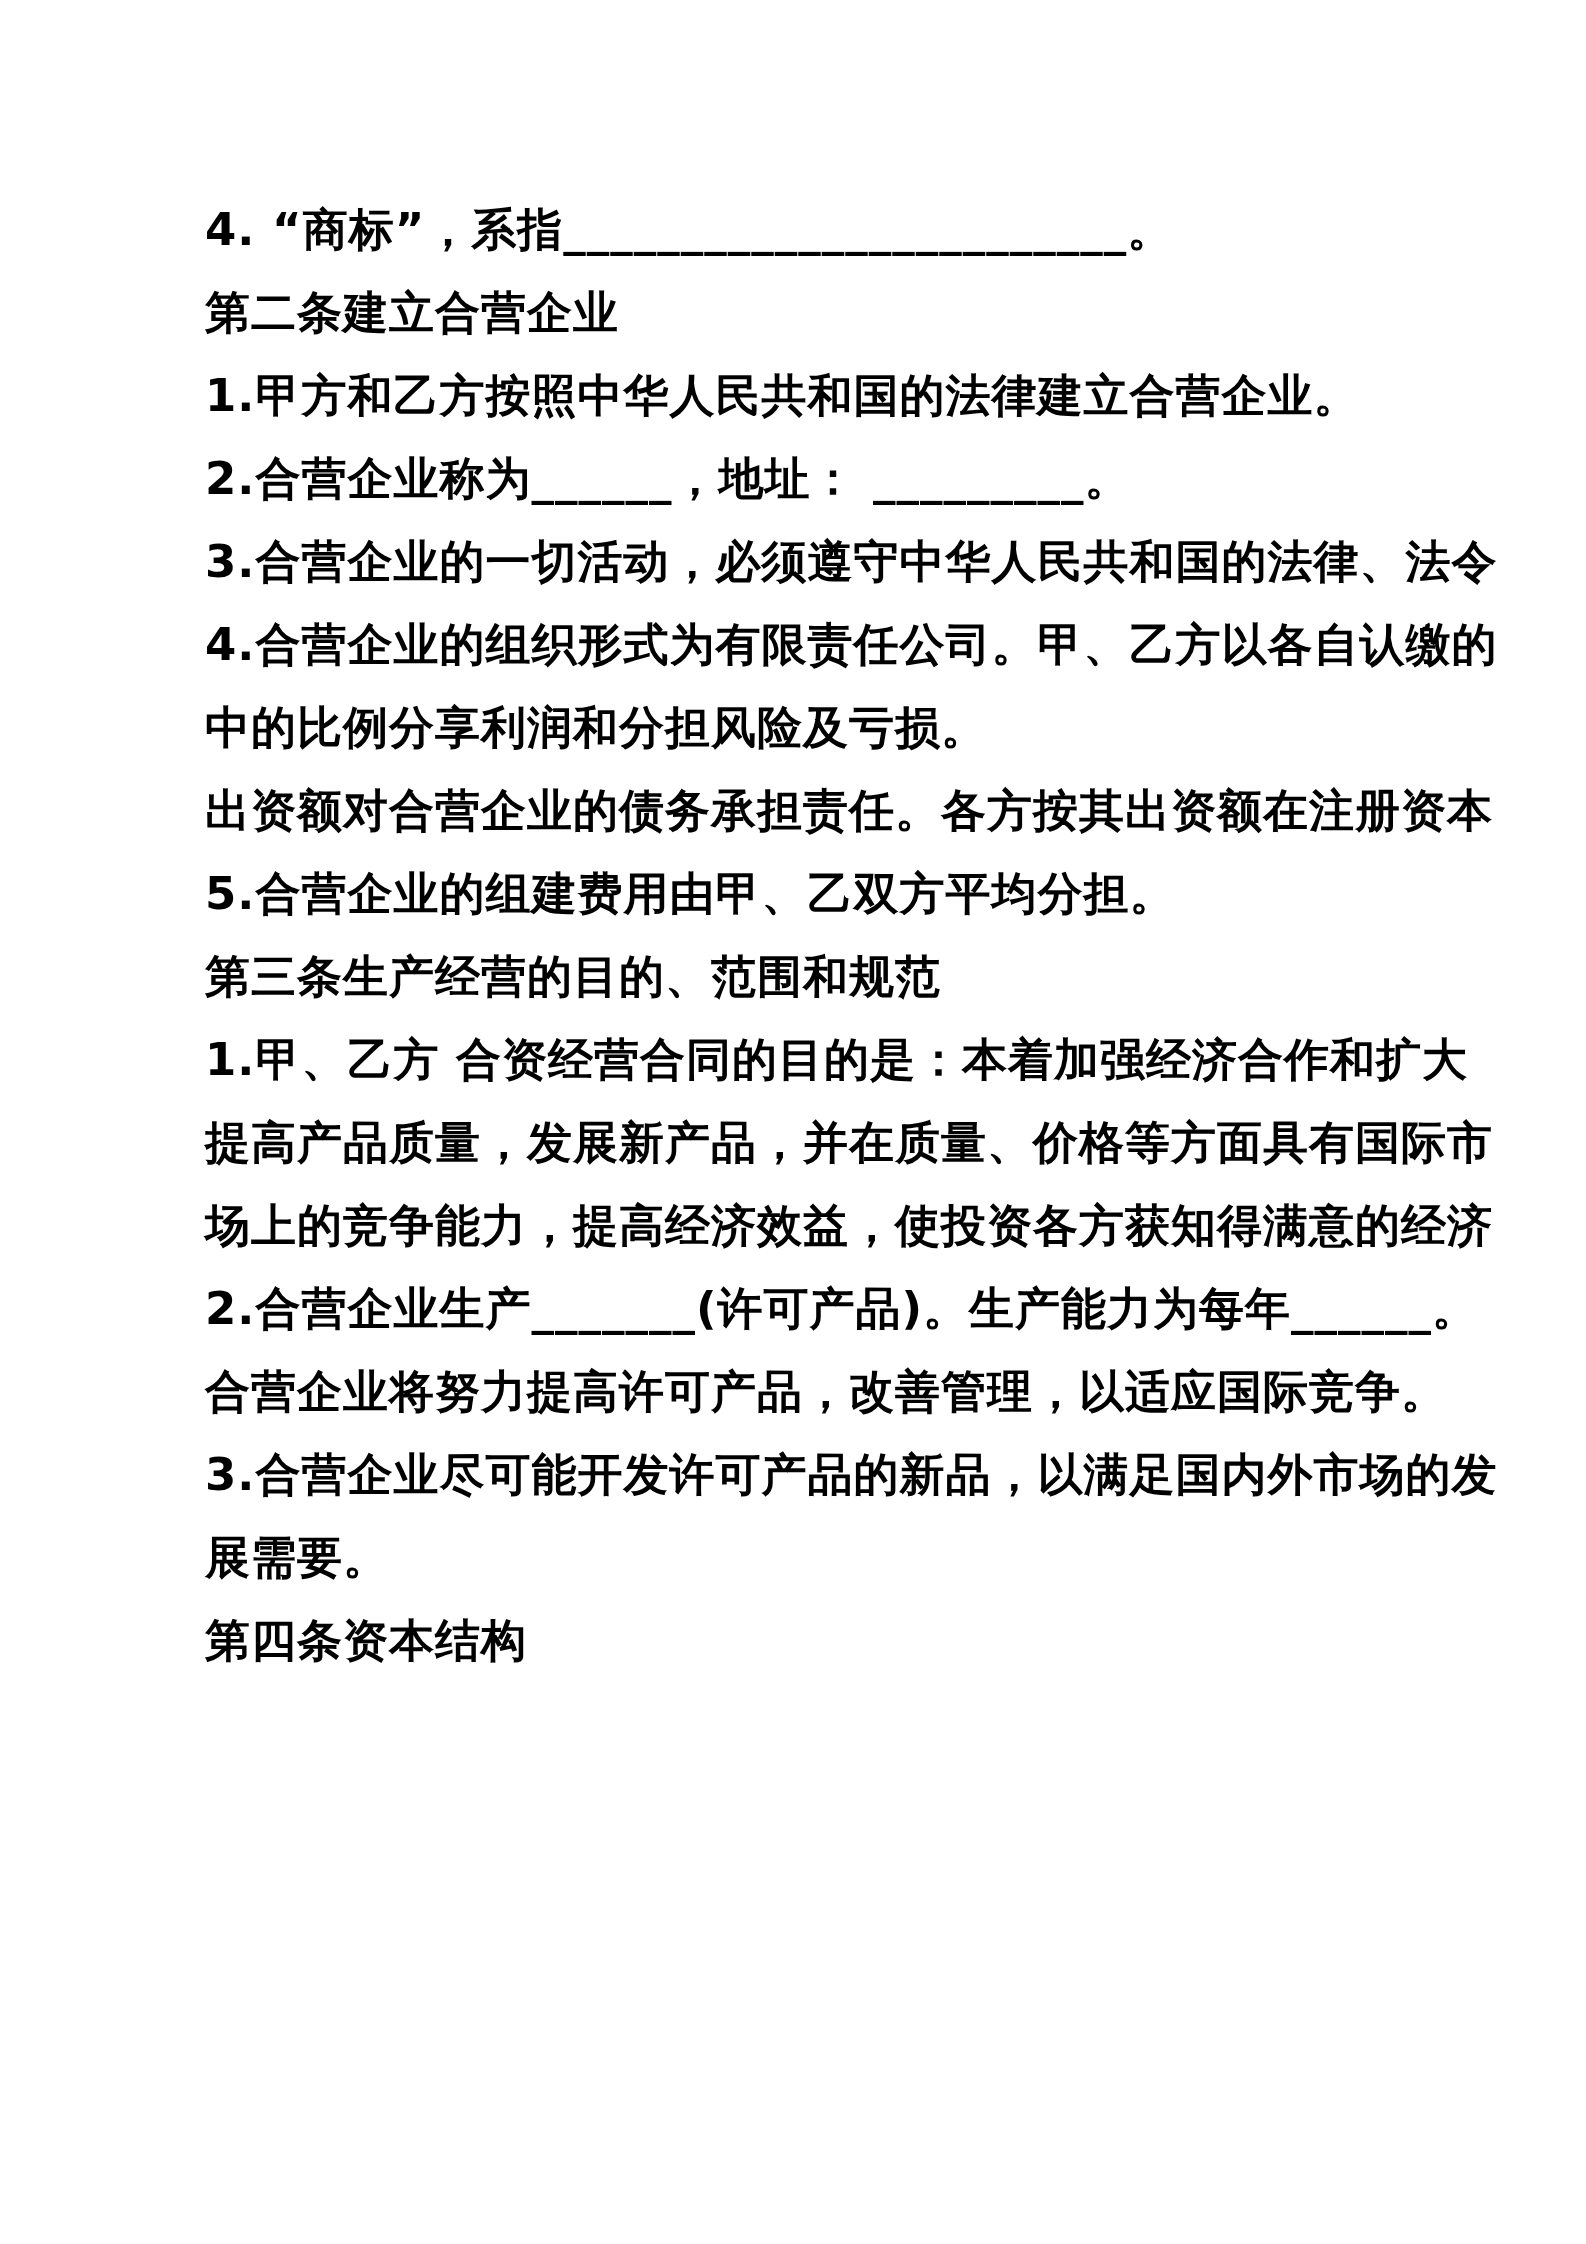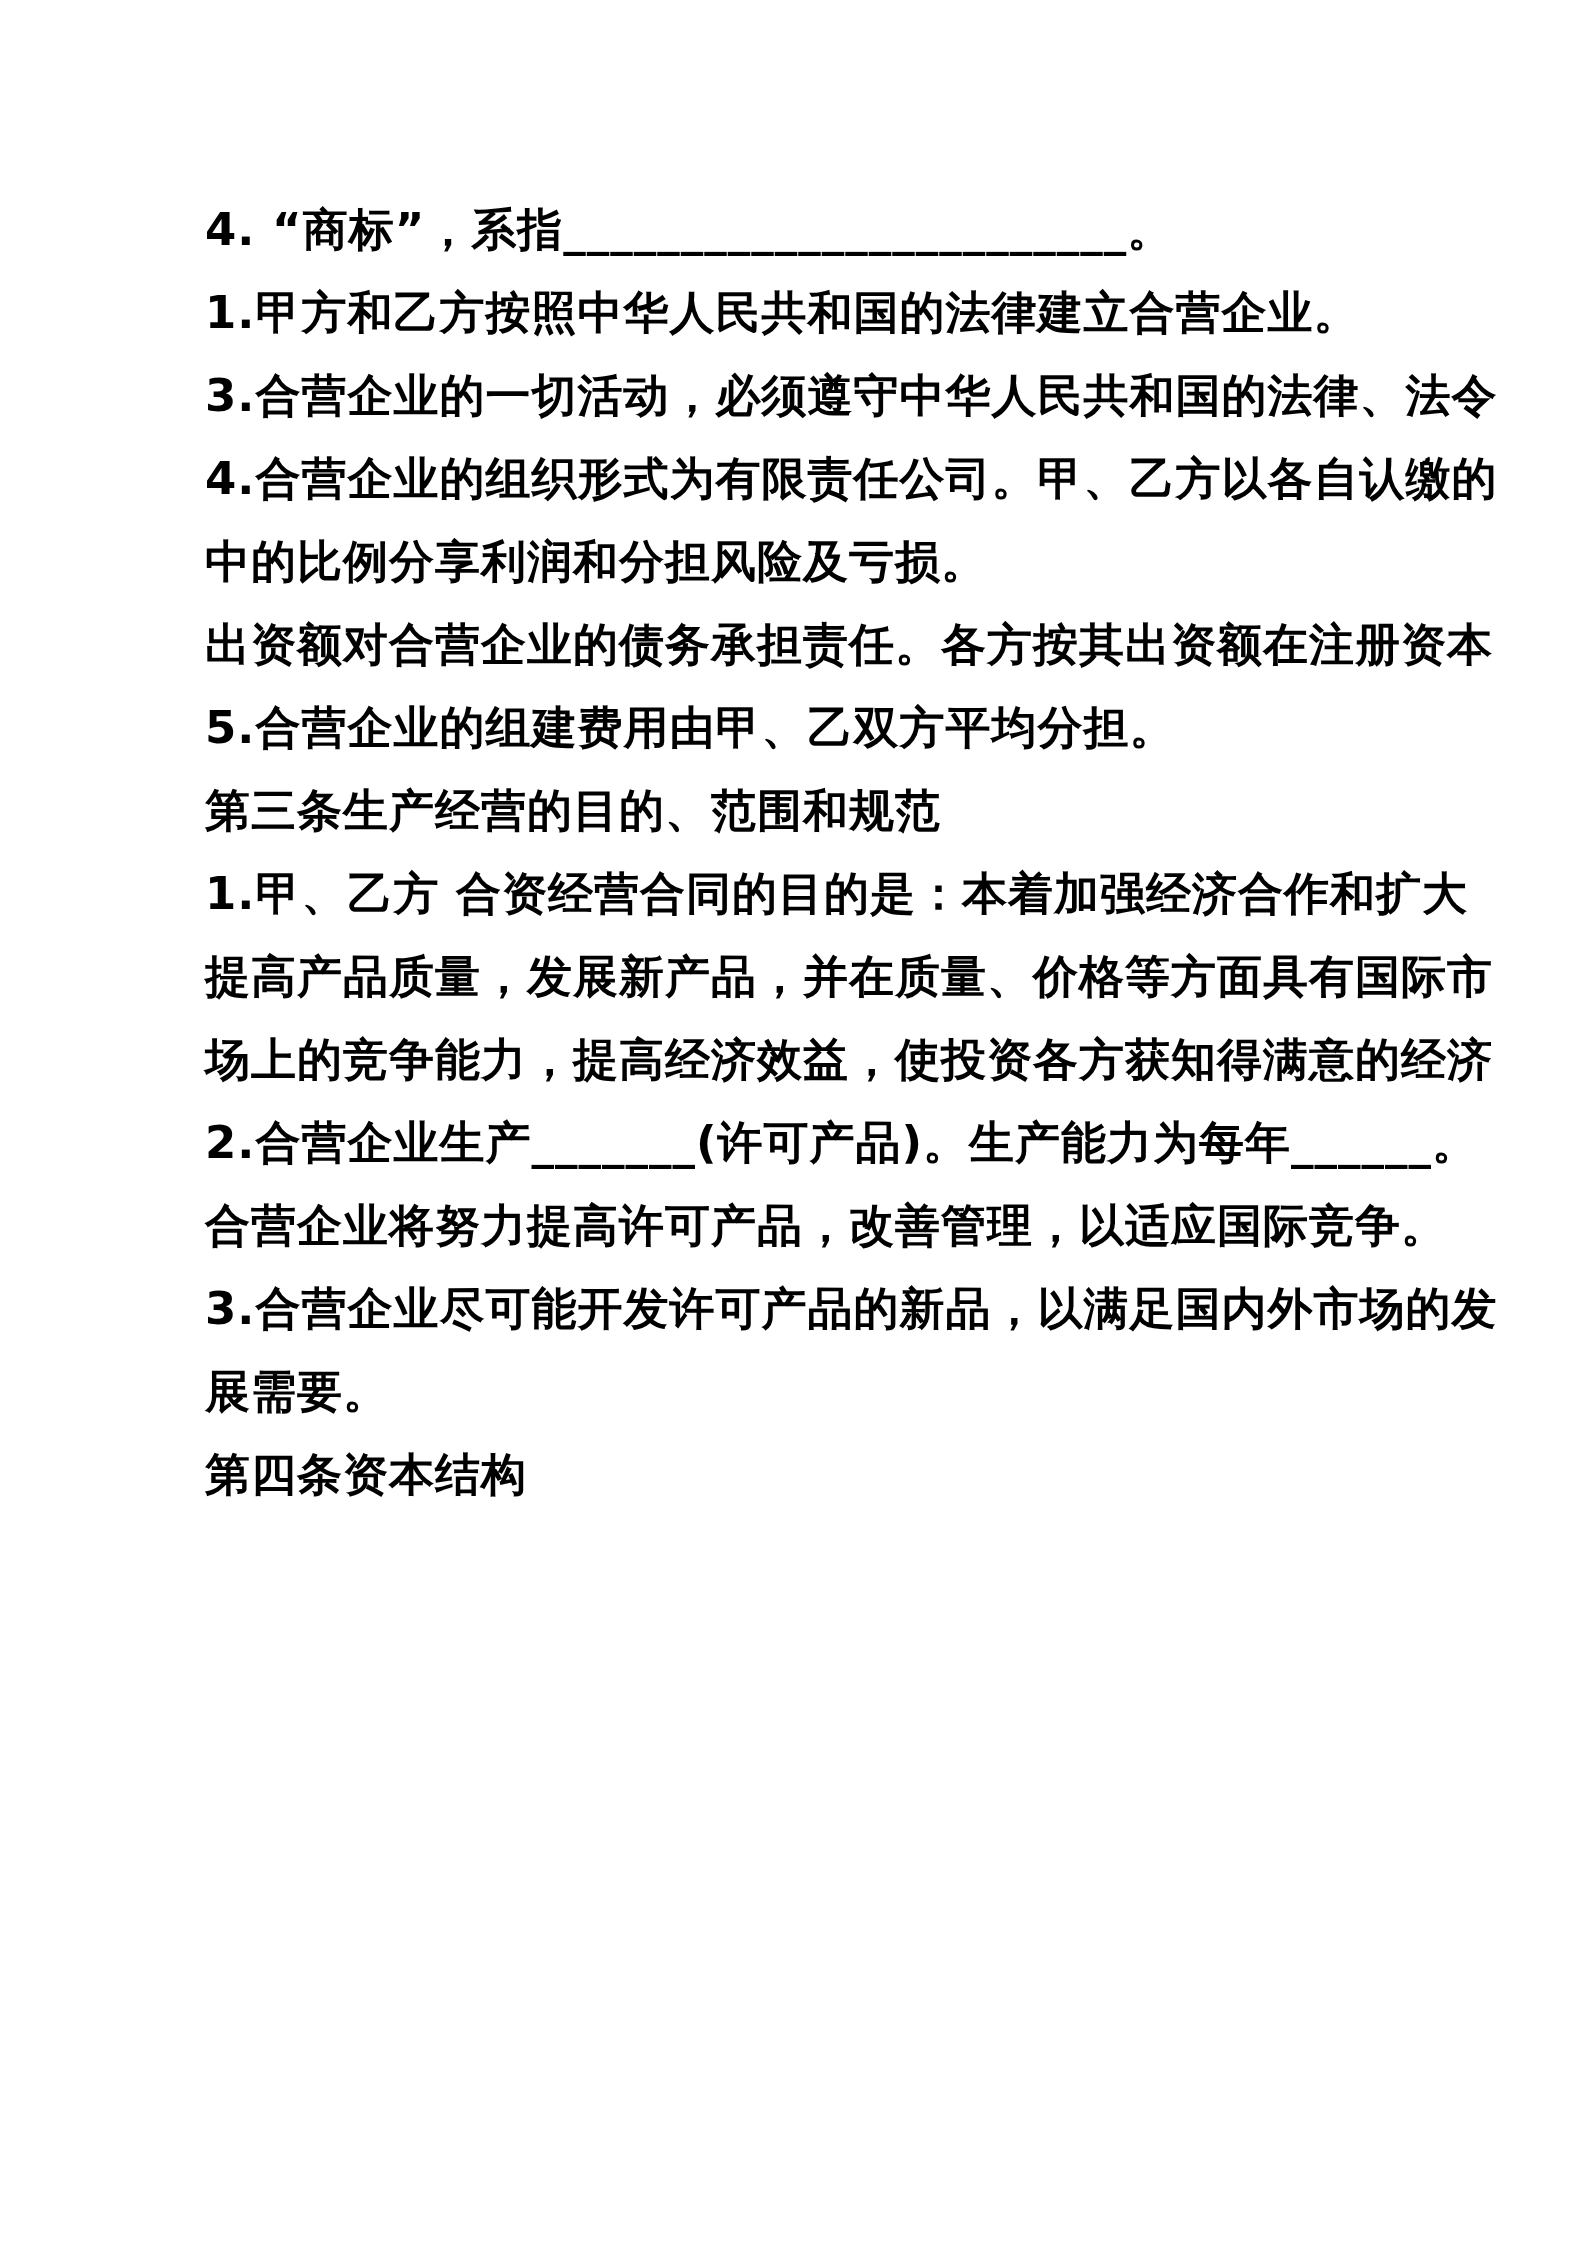--- a/index.html
+++ b/index.html
@@ -29,21 +29,23 @@
     color: #000000;
     white-space: pre;
     letter-spacing: 1px;
   }
 </style>
 </head>
 <body>
 
 <div class="page">
   <div class="doc-line">4. “商标”，系指________________________。</div>
+  <div class="doc-line">第二条建立合营企业</div>
   <div class="doc-line">1.甲方和乙方按照中华人民共和国的法律建立合营企业。</div>
+  <div class="doc-line">2.合营企业称为______，地址： _________。</div>
   <div class="doc-line">3.合营企业的一切活动，必须遵守中华人民共和国的法律、法令</div>
   <div class="doc-line">4.合营企业的组织形式为有限责任公司。甲、乙方以各自认缴的</div>
   <div class="doc-line">中的比例分享利润和分担风险及亏损。</div>
   <div class="doc-line">出资额对合营企业的债务承担责任。各方按其出资额在注册资本</div>
   <div class="doc-line">5.合营企业的组建费用由甲、乙双方平均分担。</div>
   <div class="doc-line">第三条生产经营的目的、范围和规范</div>
   <div class="doc-line">1.甲、乙方 合资经营合同的目的是：本着加强经济合作和扩大</div>
   <div class="doc-line">提高产品质量，发展新产品，并在质量、价格等方面具有国际市</div>
   <div class="doc-line">场上的竞争能力，提高经济效益，使投资各方获知得满意的经济</div>
   <div class="doc-line">2.合营企业生产_______(许可产品)。生产能力为每年______。</div>

